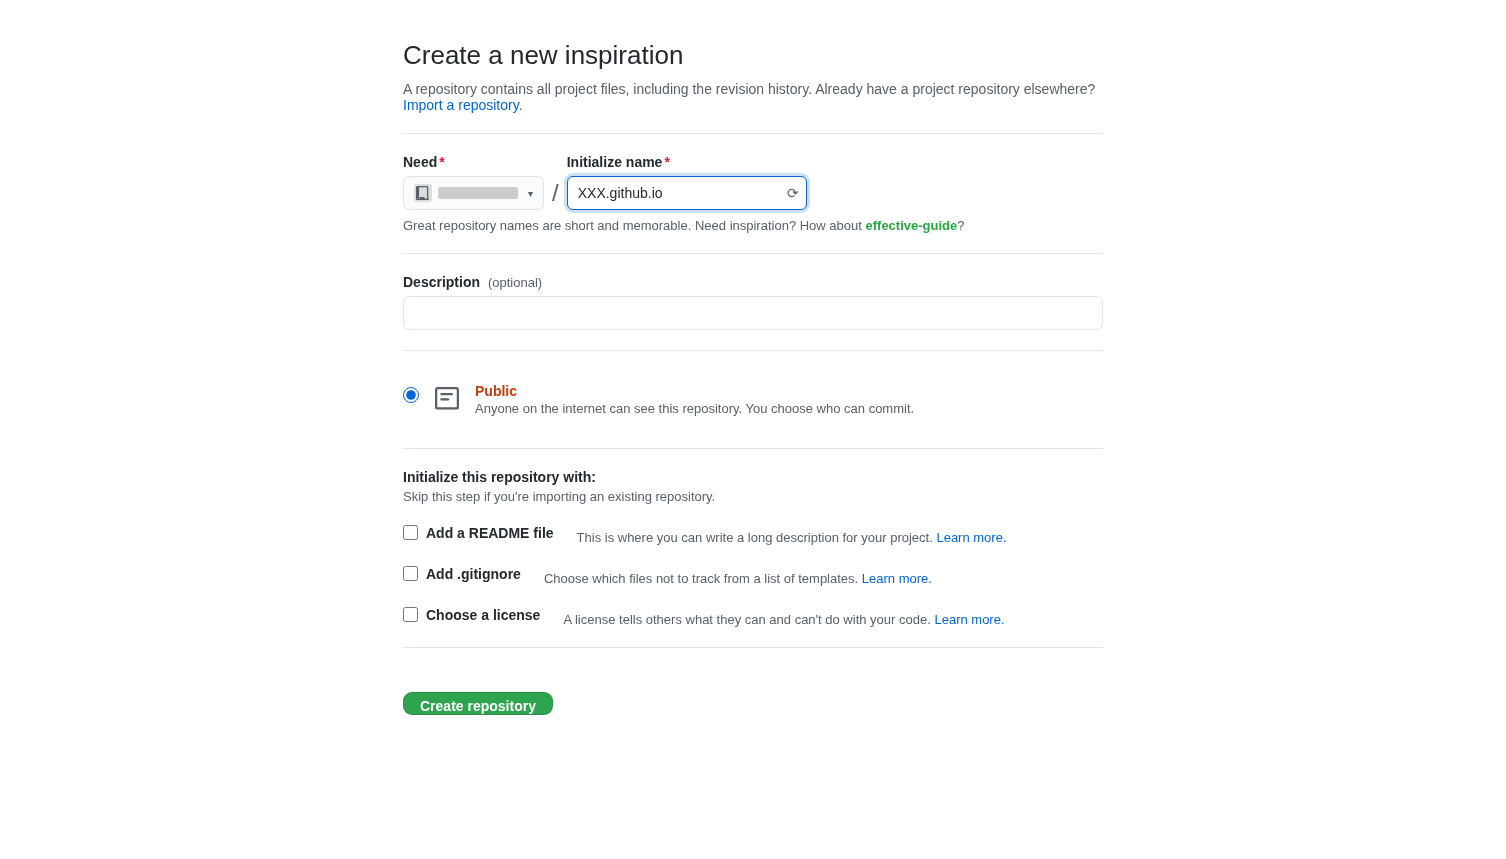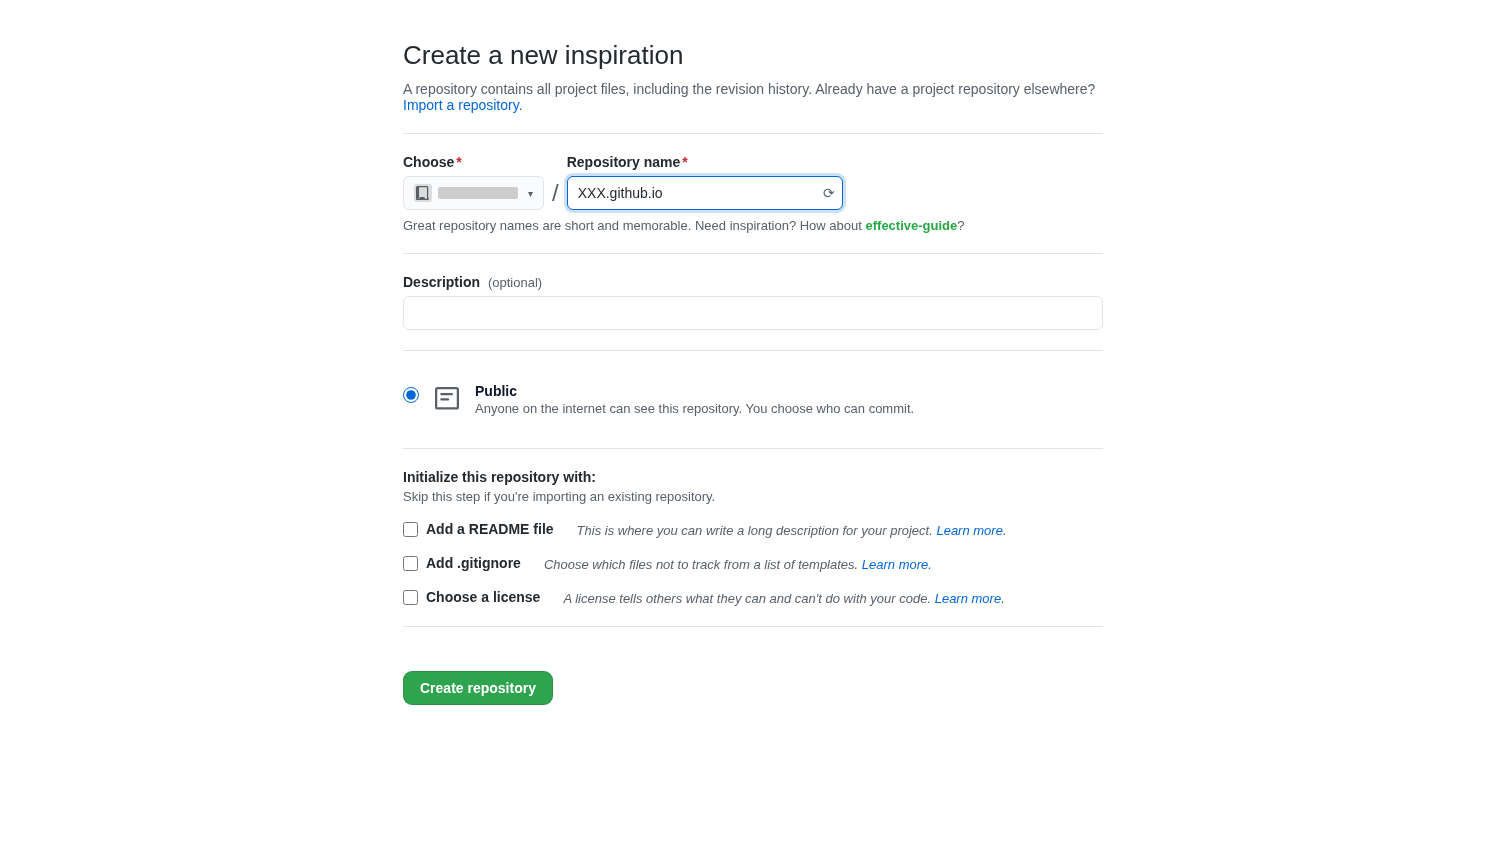--- a/index.html
+++ b/index.html
@@ -128,21 +128,21 @@
 
     .repo-name-input {
       border: 1px solid #0366d6;
       border-radius: 6px;
       padding: 5px 10px;
       height: 34px;
       font-size: 14px;
       color: #24292e;
       outline: none;
       box-shadow: 0 0 0 3px rgba(3, 102, 214, 0.2);
-      width: 276px;
+      width: 240px;
     }
 
     .suggestion-text {
       font-size: 13px;
       color: #586069;
       margin-top: 8px;
     }
 
     .suggestion-text .suggestion-link {
       color: #28a745;
@@ -188,21 +188,21 @@
       display: flex;
       align-items: center;
       justify-content: center;
       flex-shrink: 0;
       margin-top: 0;
     }
 
     .visibility-text h3 {
       font-size: 14px;
       font-weight: 600;
-      color: #0f172a;
+      color: #c2410c;
       margin-bottom: 2px;
     }
 
     .visibility-text p {
       font-size: 13px;
       color: #586069;
     }
 
     .init-section {
       margin-top: 20px;
@@ -242,40 +242,39 @@
       font-size: 14px;
       font-weight: 600;
       color: #24292e;
       cursor: pointer;
     }
 
     .checkbox-desc {
       font-size: 13px;
       color: #586069;
       margin-left: 23px;
-      margin-top: 3px;
-      font-style: italic;
+      margin-top: 10px;
     }
 
     .checkbox-desc a {
       color: #0366d6;
       text-decoration: none;
     }
 
     .create-btn {
       background: #2ea44f;
       color: #fff;
       border: 1px solid rgba(27,31,35,0.15);
       border-radius: 9px;
       padding: 5px 16px;
       font-size: 14px;
       font-weight: 600;
       cursor: pointer;
       margin-top: 24px;
-      height: 34px;
+      height: 23px;
     }
 
     .lock-icon svg {
       width: 24px;
       height: 24px;
       fill: #b08800;
     }
 
     .book-icon svg {
       width: 24px;
@@ -316,38 +315,38 @@
     </p>
 
     <hr class="divider">
 
     
     <div class="form-section">
       <div class="owner-repo-row">
 
         <div class="owner-field-group">
           <label class="field-label">
-            <span>Choose</span><span class="required">*</span>
+            <span>Need</span><span class="required">*</span>
           </label>
           <div class="owner-select">
             <div class="owner-avatar">
               <svg width="14" height="14" viewBox="0 0 16 16" fill="#586069">
                   <path fill-rule="evenodd" d="M1.5 14.25c0 .138.112.25.25.25H4v-1.25a.75.75 0 01.75-.75h4.5a.75.75 0 01.75.75v1.25h2.25a.25.25 0 00.25-.25V1.75a.25.25 0 00-.25-.25h-8.5a.25.25 0 00-.25.25v12.5zM15 14.25A1.75 1.75 0 0113.25 16H.75A.75.75 0 010 15.25V1.75C0 .784.784 0 1.75 0h10.5C13.216 0 14 .784 14 1.75v12.5z"></path>
                 </svg>
             </div>
             <div class="owner-name"></div>
             <span class="chevron-down">▾</span>
           </div>
         </div>
 
         <span class="slash-separator">/</span>
 
         <div class="repo-field-group">
           <label class="field-label">
-            <span>Repository name</span><span class="required">*</span>
+            <span>Initialize name</span><span class="required">*</span>
           </label>
           <div class="input-wrapper">
             <input class="repo-name-input" type="text" value="XXX.github.io" style="">
             <span class="input-icon">⟳</span>
           </div>
         </div>
 
       </div>
 
       <p class="suggestion-text">

